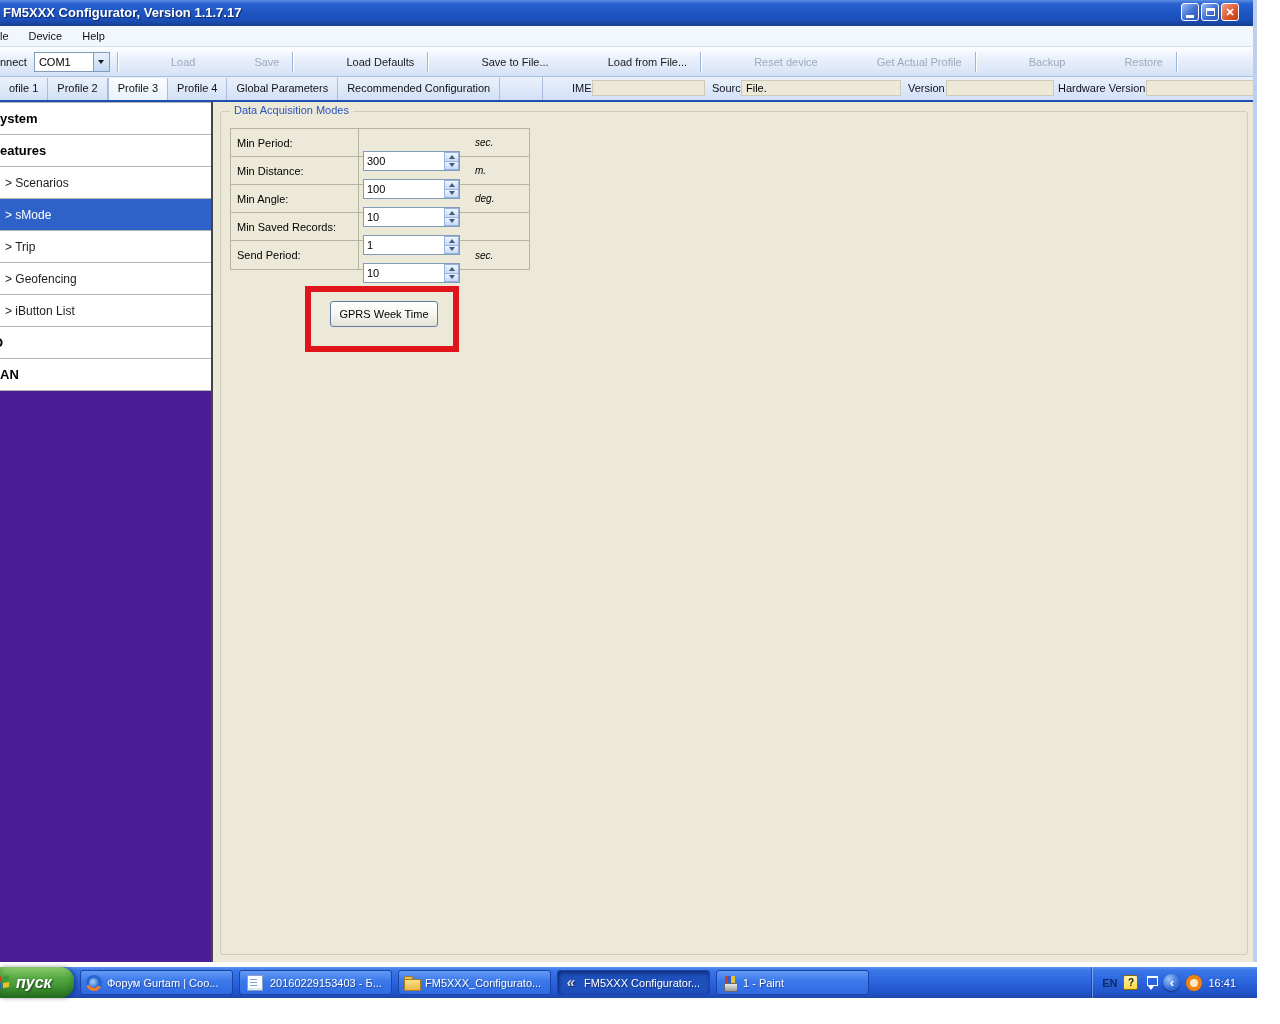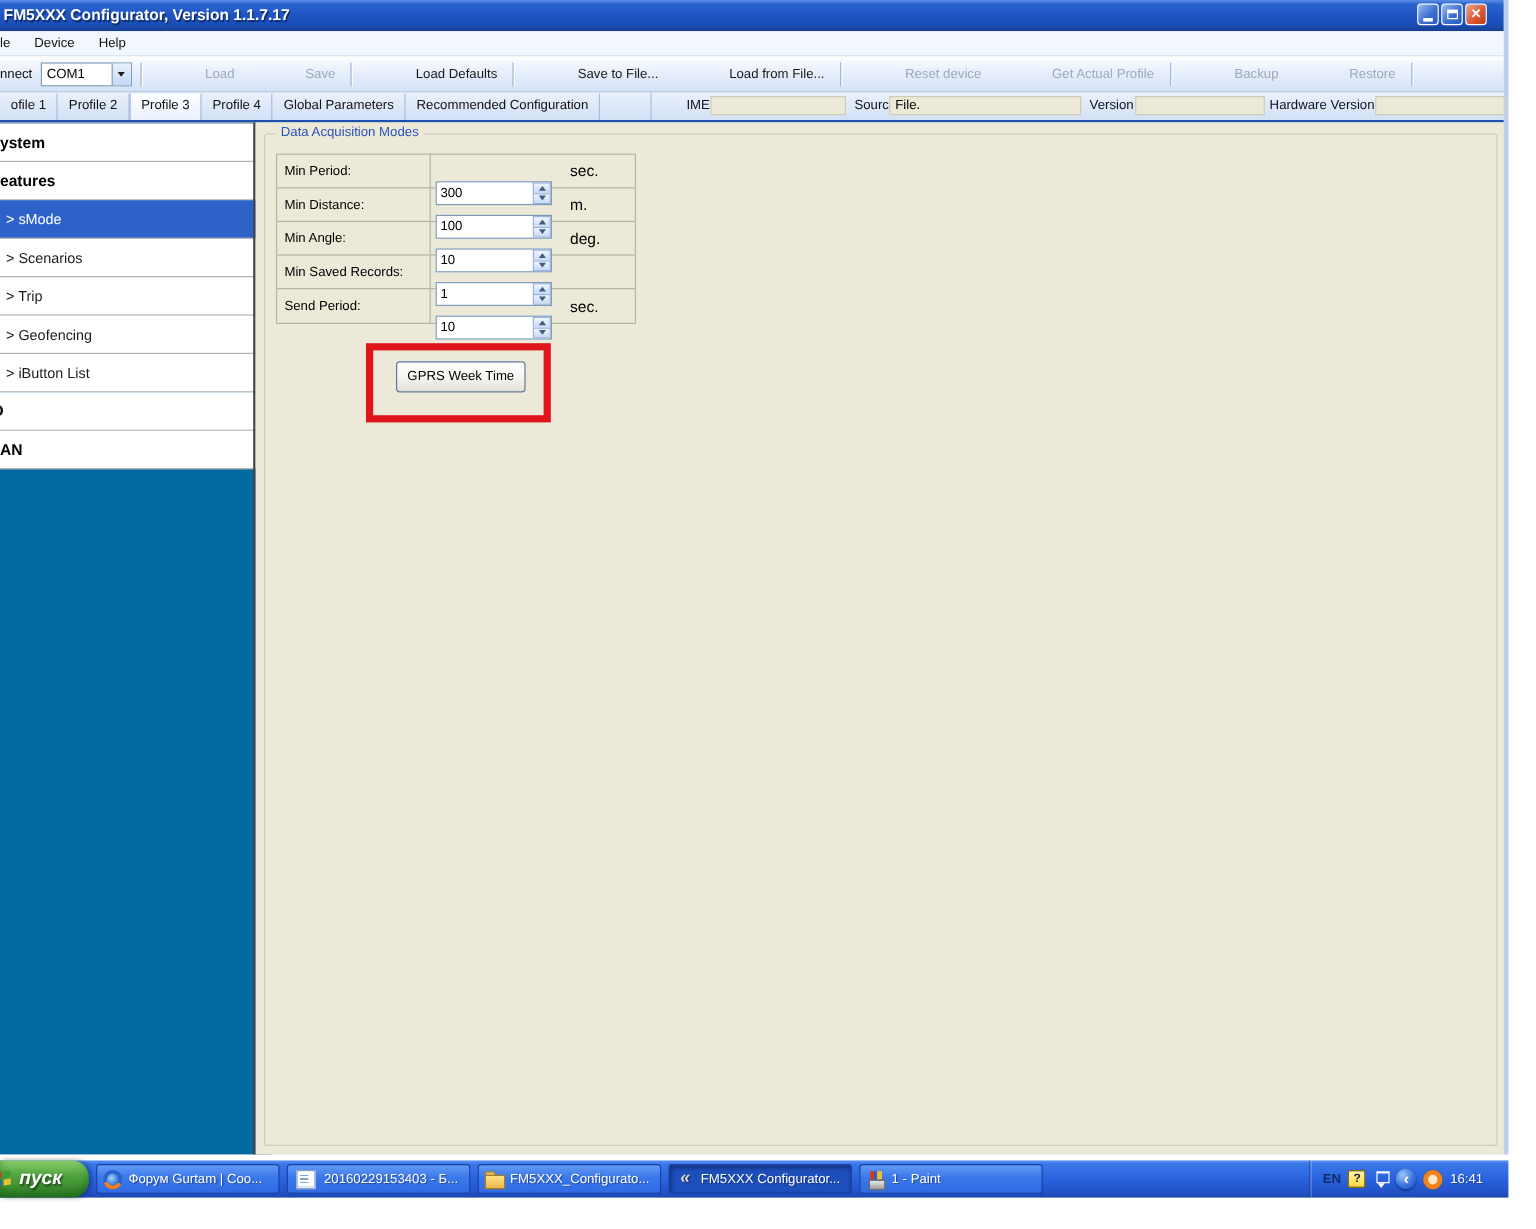--- a/index.html
+++ b/index.html
@@ -45,21 +45,21 @@
     border-right:1px solid #a9bcdf;white-space:nowrap;cursor:default;}
   .tab:first-child{border-left:none;}
   .tab.sel{background:linear-gradient(180deg,#fdfeff 0%,#e9f1fc 100%);border-left:1px solid #a9bcdf;}
   .tab-sep{width:1px;height:100%;background:#a9bcdf;margin-left:42px;}
   .hf-label{position:absolute;top:5px;font-size:11px;color:#101020;white-space:nowrap;}
   .hf-field{position:absolute;top:3px;height:16px;background:#ece9d8;border:1px solid #cfcbb6;font-size:11px;
     padding-left:4px;color:#000;line-height:14px;}
   .tab-underline{position:absolute;left:0;top:100px;width:100%;height:2px;background:#1c4fae;}
 
   
-  .sidebar{position:absolute;left:0;top:102px;width:226px;height:860px;background:#0369a1;}
+  .sidebar{position:absolute;left:0;top:102px;width:226px;height:860px;background:#4c1d95;}
   .side-rows{border-top:1px solid #b4b4b4;}
   .side-row{height:32px;background:#fff;border-bottom:1px solid #b4b4b4;display:flex;align-items:center;overflow:hidden;cursor:default;}
   .side-row.hdr span{font-weight:bold;font-size:13px;color:#000;}
   .side-row.sub span{font-size:12px;color:#1c1c1c;padding-left:5px;}
   .side-row.sel{background:#2e62c9;}
   .side-row.sel span{color:#fff;}
   .side-row.clip span{margin-left:-7px;padding-left:0;}
   .splitter{position:absolute;left:211px;top:102px;width:2px;height:860px;background:#454545;}
 
   
@@ -68,21 +68,21 @@
   .group-title{position:absolute;left:9px;top:-8px;background:#ece9d8;padding:0 4px;font-size:11px;color:#2a52c0;white-space:nowrap;}
 
   .acq-table{position:absolute;left:17px;top:26px;width:300px;border:1px solid #b7b3a1;}
   .acq-row{height:28px;display:flex;border-bottom:1px solid #b7b3a1;}
   .acq-row:last-child{border-bottom:none;}
   .cell{display:flex;align-items:center;}
   .c1{width:128px;border-right:1px solid #b7b3a1;padding-left:6px;}
   .c1 span{font-size:11px;color:#000;}
   .c2{width:110px;border-right:1px solid #b7b3a1;padding-left:4px;margin-top:32px;}
   .c3{flex:1;padding-left:6px;}
-  .c3 span{font-size:13px;color:#000;}
+  .c3 span{font-size:10px;color:#000;font-style:italic;}
   .spin-box{width:97px;height:20px;background:#fff;border:1px solid #7f9db9;display:flex;align-items:center;}
   .spin-val{flex:1;min-width:0;border:none;outline:none;background:transparent;font-size:11px;
     font-family:"Liberation Sans",sans-serif;padding-left:3px;color:#000;}
   .spin-btns{width:15px;height:18px;display:flex;flex-direction:column;}
   .sb{flex:1;background:linear-gradient(180deg,#eff5fe 0%,#c6d9f6 100%);border:1px solid #98b3dd;
     display:flex;align-items:center;justify-content:center;}
   .sb.up{border-bottom-width:0;}
   .tri-up{width:0;height:0;border-left:3px solid transparent;border-right:3px solid transparent;border-bottom:4px solid #435a83;}
   .tri-down{width:0;height:0;border-left:3px solid transparent;border-right:3px solid transparent;border-top:4px solid #435a83;}
 
@@ -226,25 +226,25 @@
     <div class="tab-underline"></div>
 
     <div class="sidebar">
       <div class="side-rows">
         <div class="side-row hdr">
             <span>ystem</span>
           </div>
         <div class="side-row hdr">
             <span>eatures</span>
           </div>
+        <div class="side-row sub">
+            <span>&gt; Scenarios</span>
+          </div>
         <div class="side-row sub sel">
             <span>&gt; sMode</span>
-          </div>
-        <div class="side-row sub">
-            <span>&gt; Scenarios</span>
           </div>
         <div class="side-row sub">
             <span>&gt; Trip</span>
           </div>
         <div class="side-row sub">
             <span>&gt; Geofencing</span>
           </div>
         <div class="side-row sub">
             <span>&gt; iButton List</span>
           </div>

